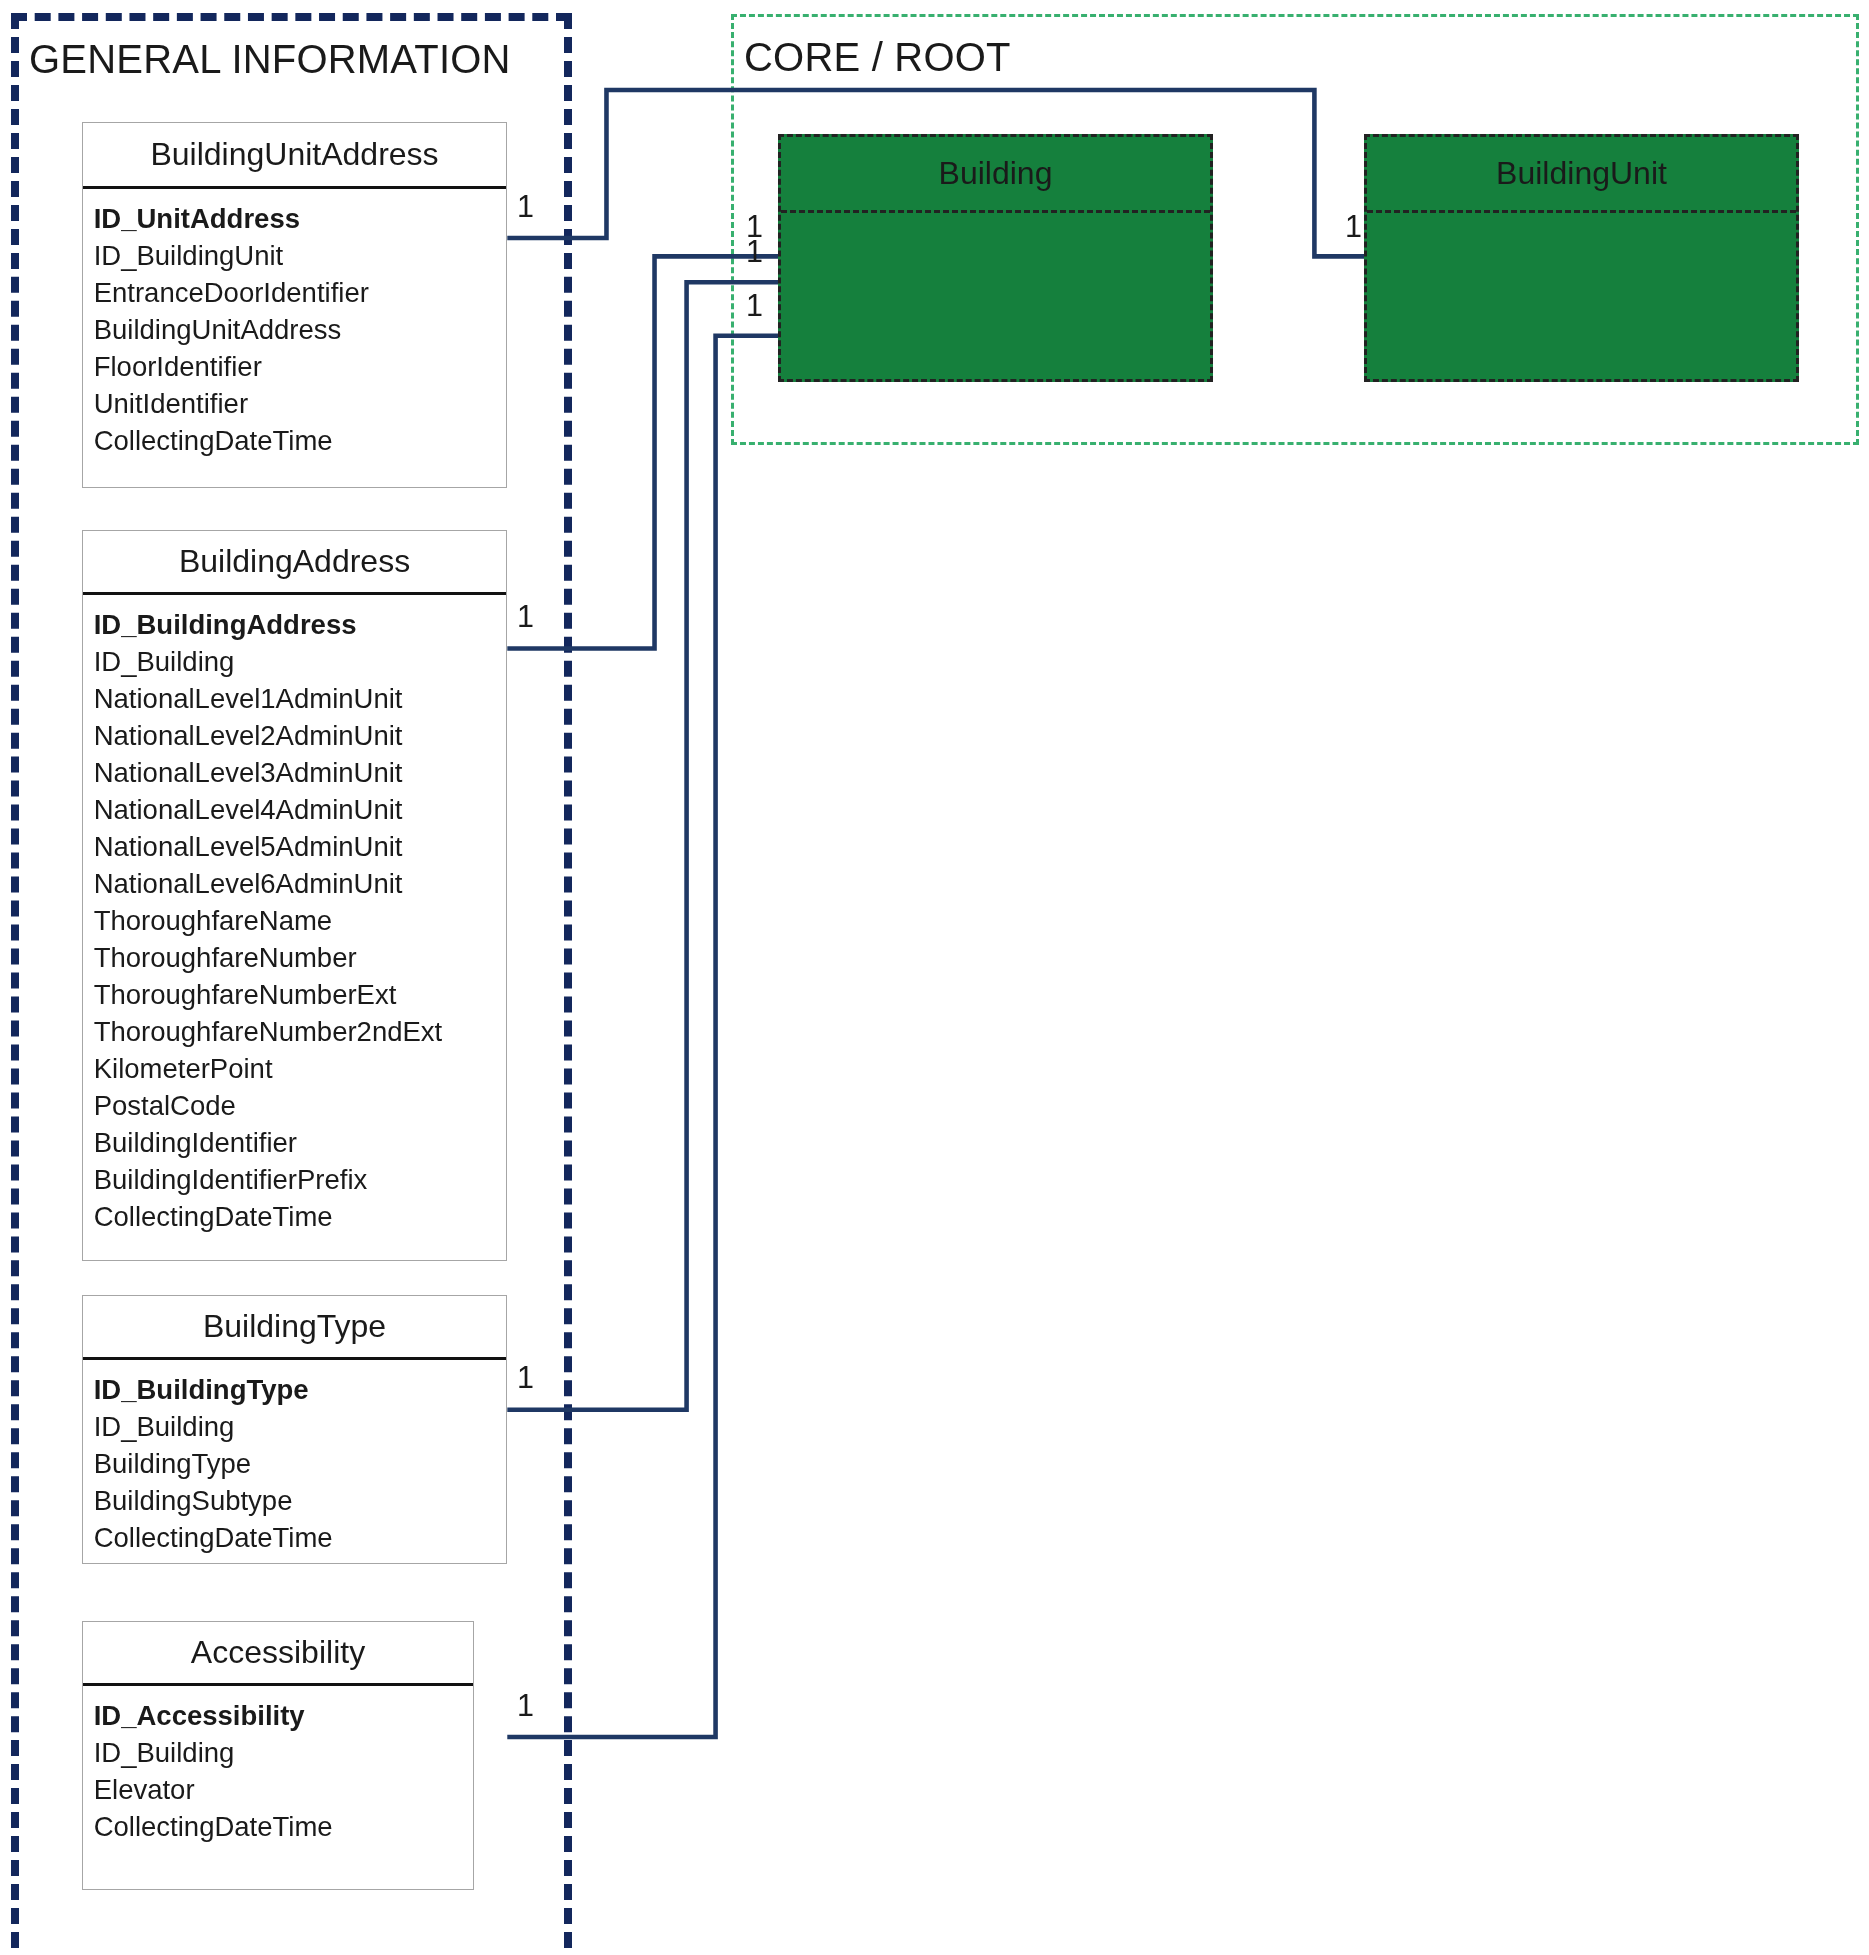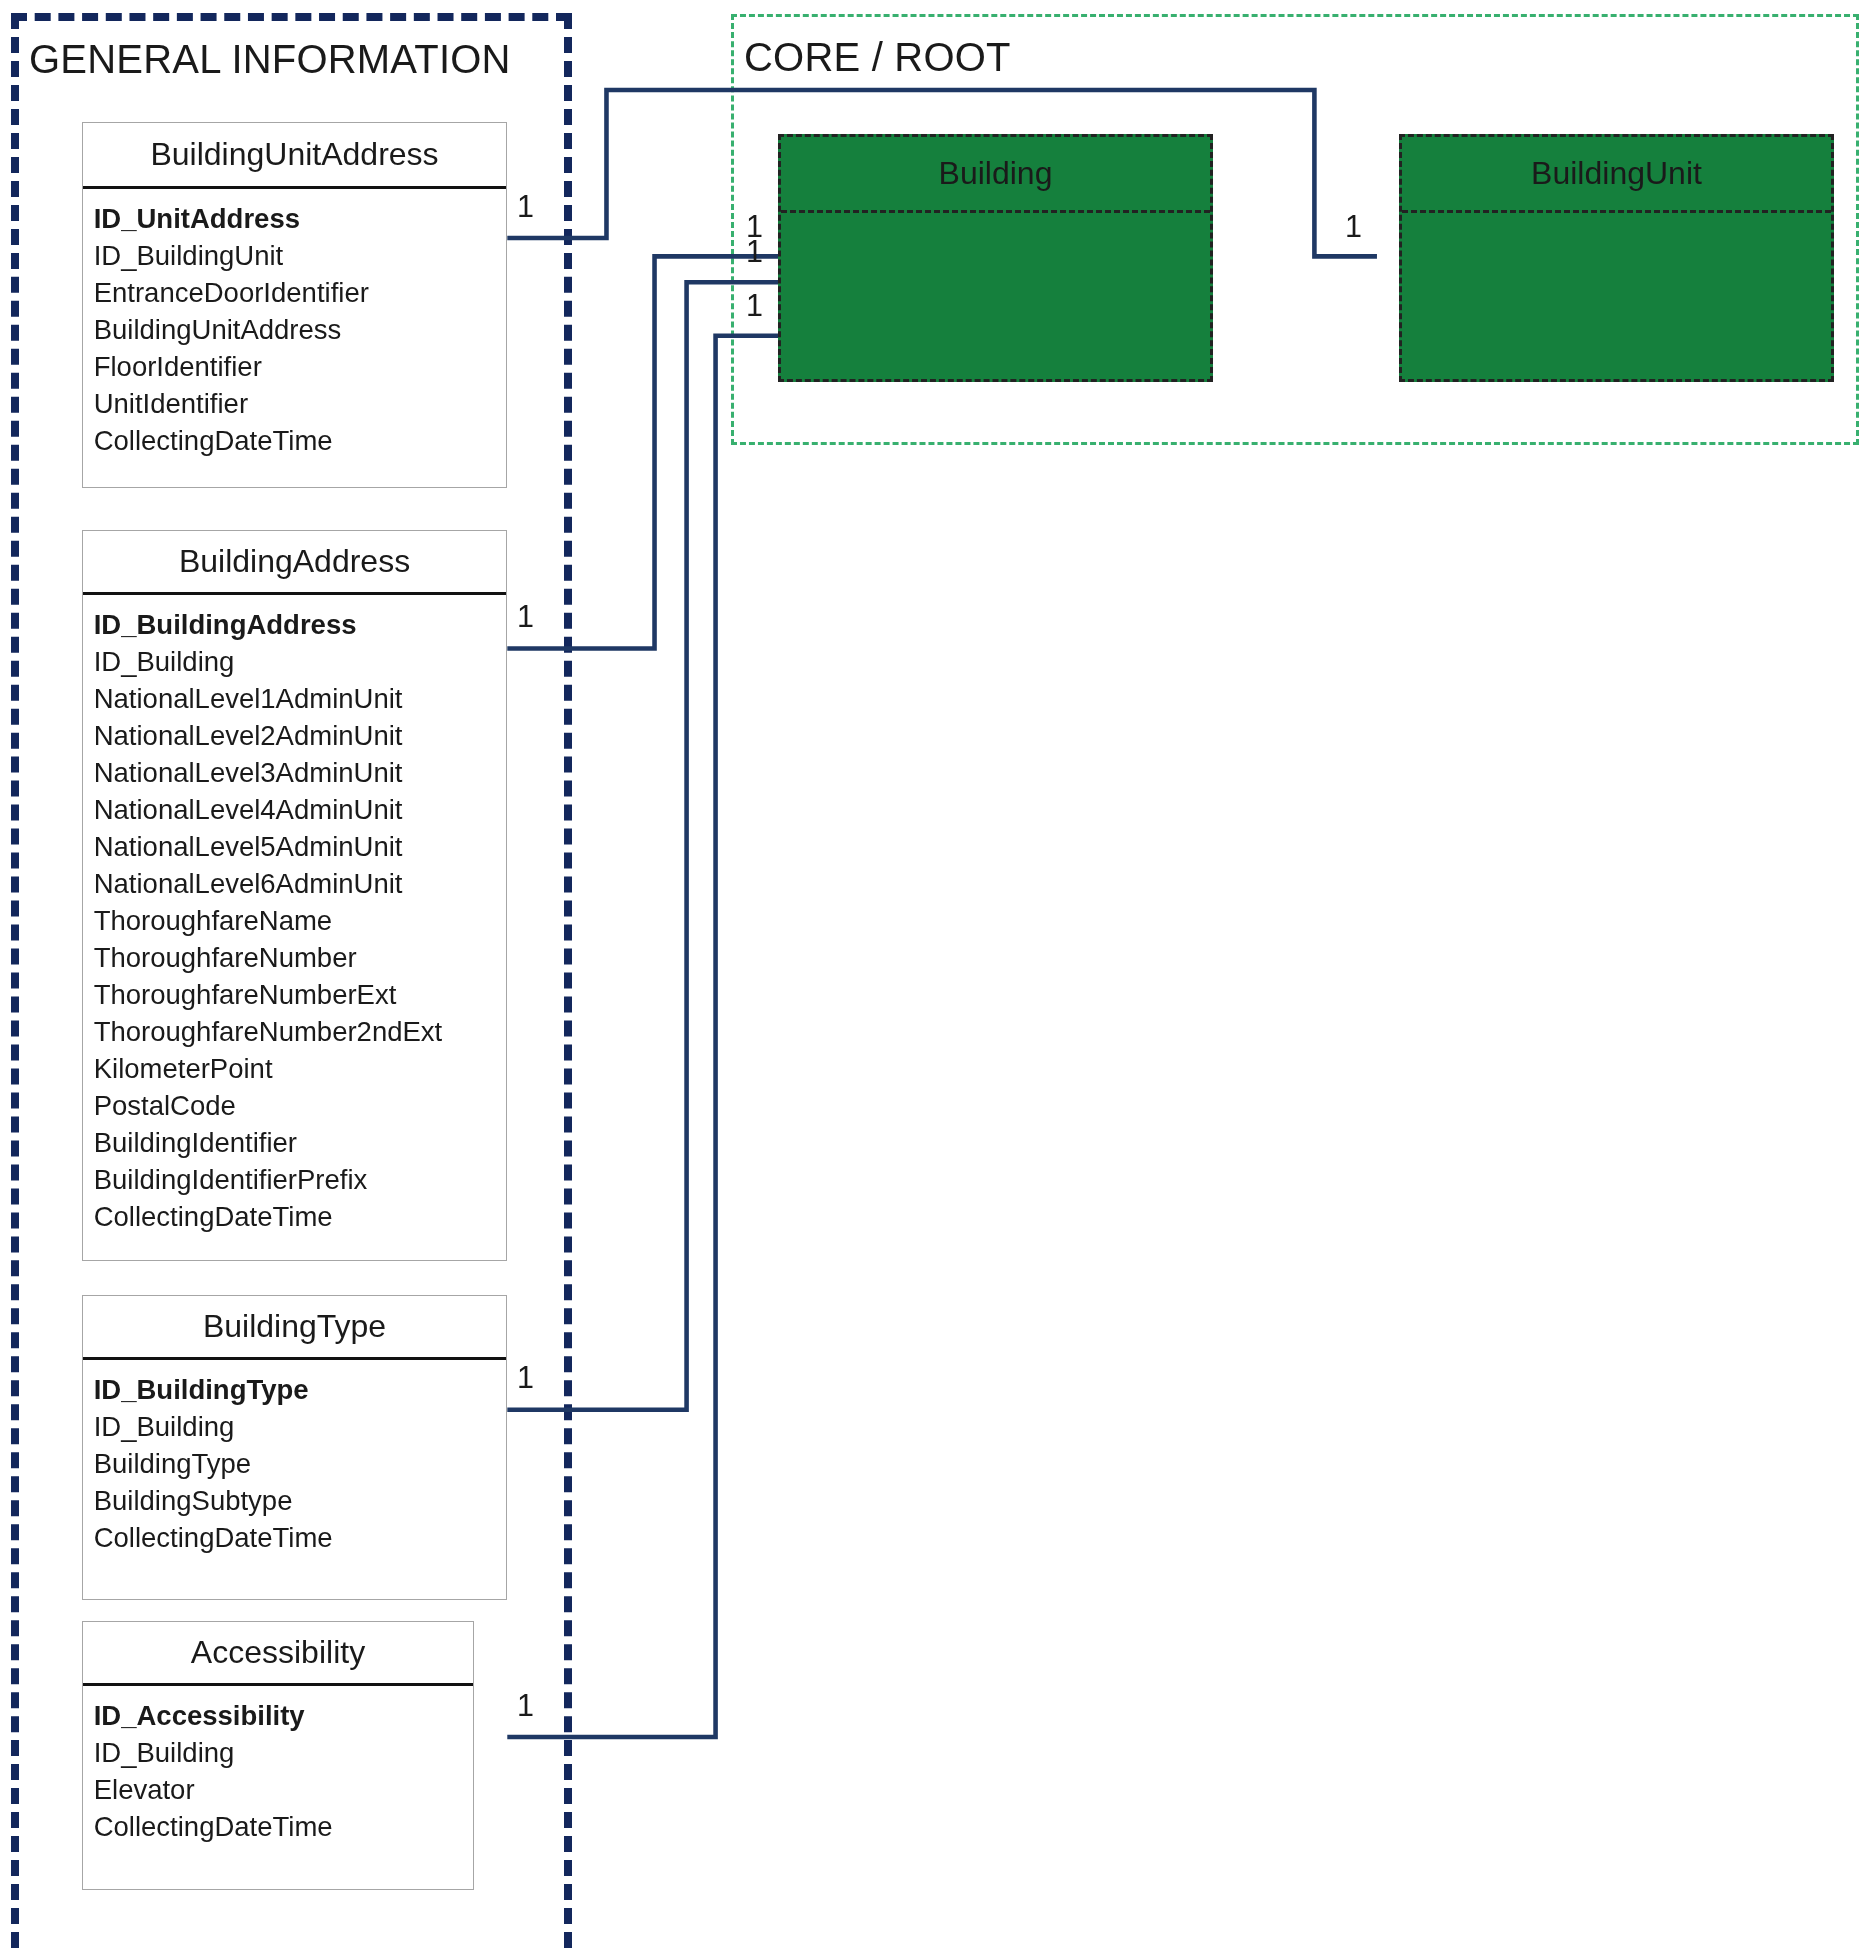--- a/index.html
+++ b/index.html
@@ -121,21 +121,21 @@
       <div class="attr">ThoroughfareNumberExt</div>
       <div class="attr">ThoroughfareNumber2ndExt</div>
       <div class="attr">KilometerPoint</div>
       <div class="attr">PostalCode</div>
       <div class="attr">BuildingIdentifier</div>
       <div class="attr">BuildingIdentifierPrefix</div>
       <div class="attr">CollectingDateTime</div>
     </div>
   </div>
 
-  <div class="entity" id="e-bt" style="left:82px;top:1295px;width:425px;height:305px;">
+  <div class="entity" id="e-bt" style="left:82px;top:1295px;width:425px;height:269px;">
     <div class="entity-header" style="height:64px;">BuildingType</div>
     <div class="entity-body">
       <div class="attr pk">ID_BuildingType</div>
       <div class="attr">ID_Building</div>
       <div class="attr">BuildingType</div>
       <div class="attr">BuildingSubtype</div>
       <div class="attr">CollectingDateTime</div>
     </div>
   </div>
 
@@ -146,18 +146,18 @@
       <div class="attr">ID_Building</div>
       <div class="attr">Elevator</div>
       <div class="attr">CollectingDateTime</div>
     </div>
   </div>
 
   <div class="entity-dashed" id="e-building" style="left:778px;top:134px;width:435px;height:248px;">
     <div class="entity-header" style="height:76px;">Building</div>
   </div>
 
-  <div class="entity-dashed" id="e-buildingunit" style="left:1399px;top:134px;width:435px;height:248px;">
+  <div class="entity-dashed" id="e-buildingunit" style="left:1364px;top:134px;width:435px;height:248px;">
     <div class="entity-header" style="height:76px;">BuildingUnit</div>
   </div>
 
 </div>
 
 
 </body></html>

